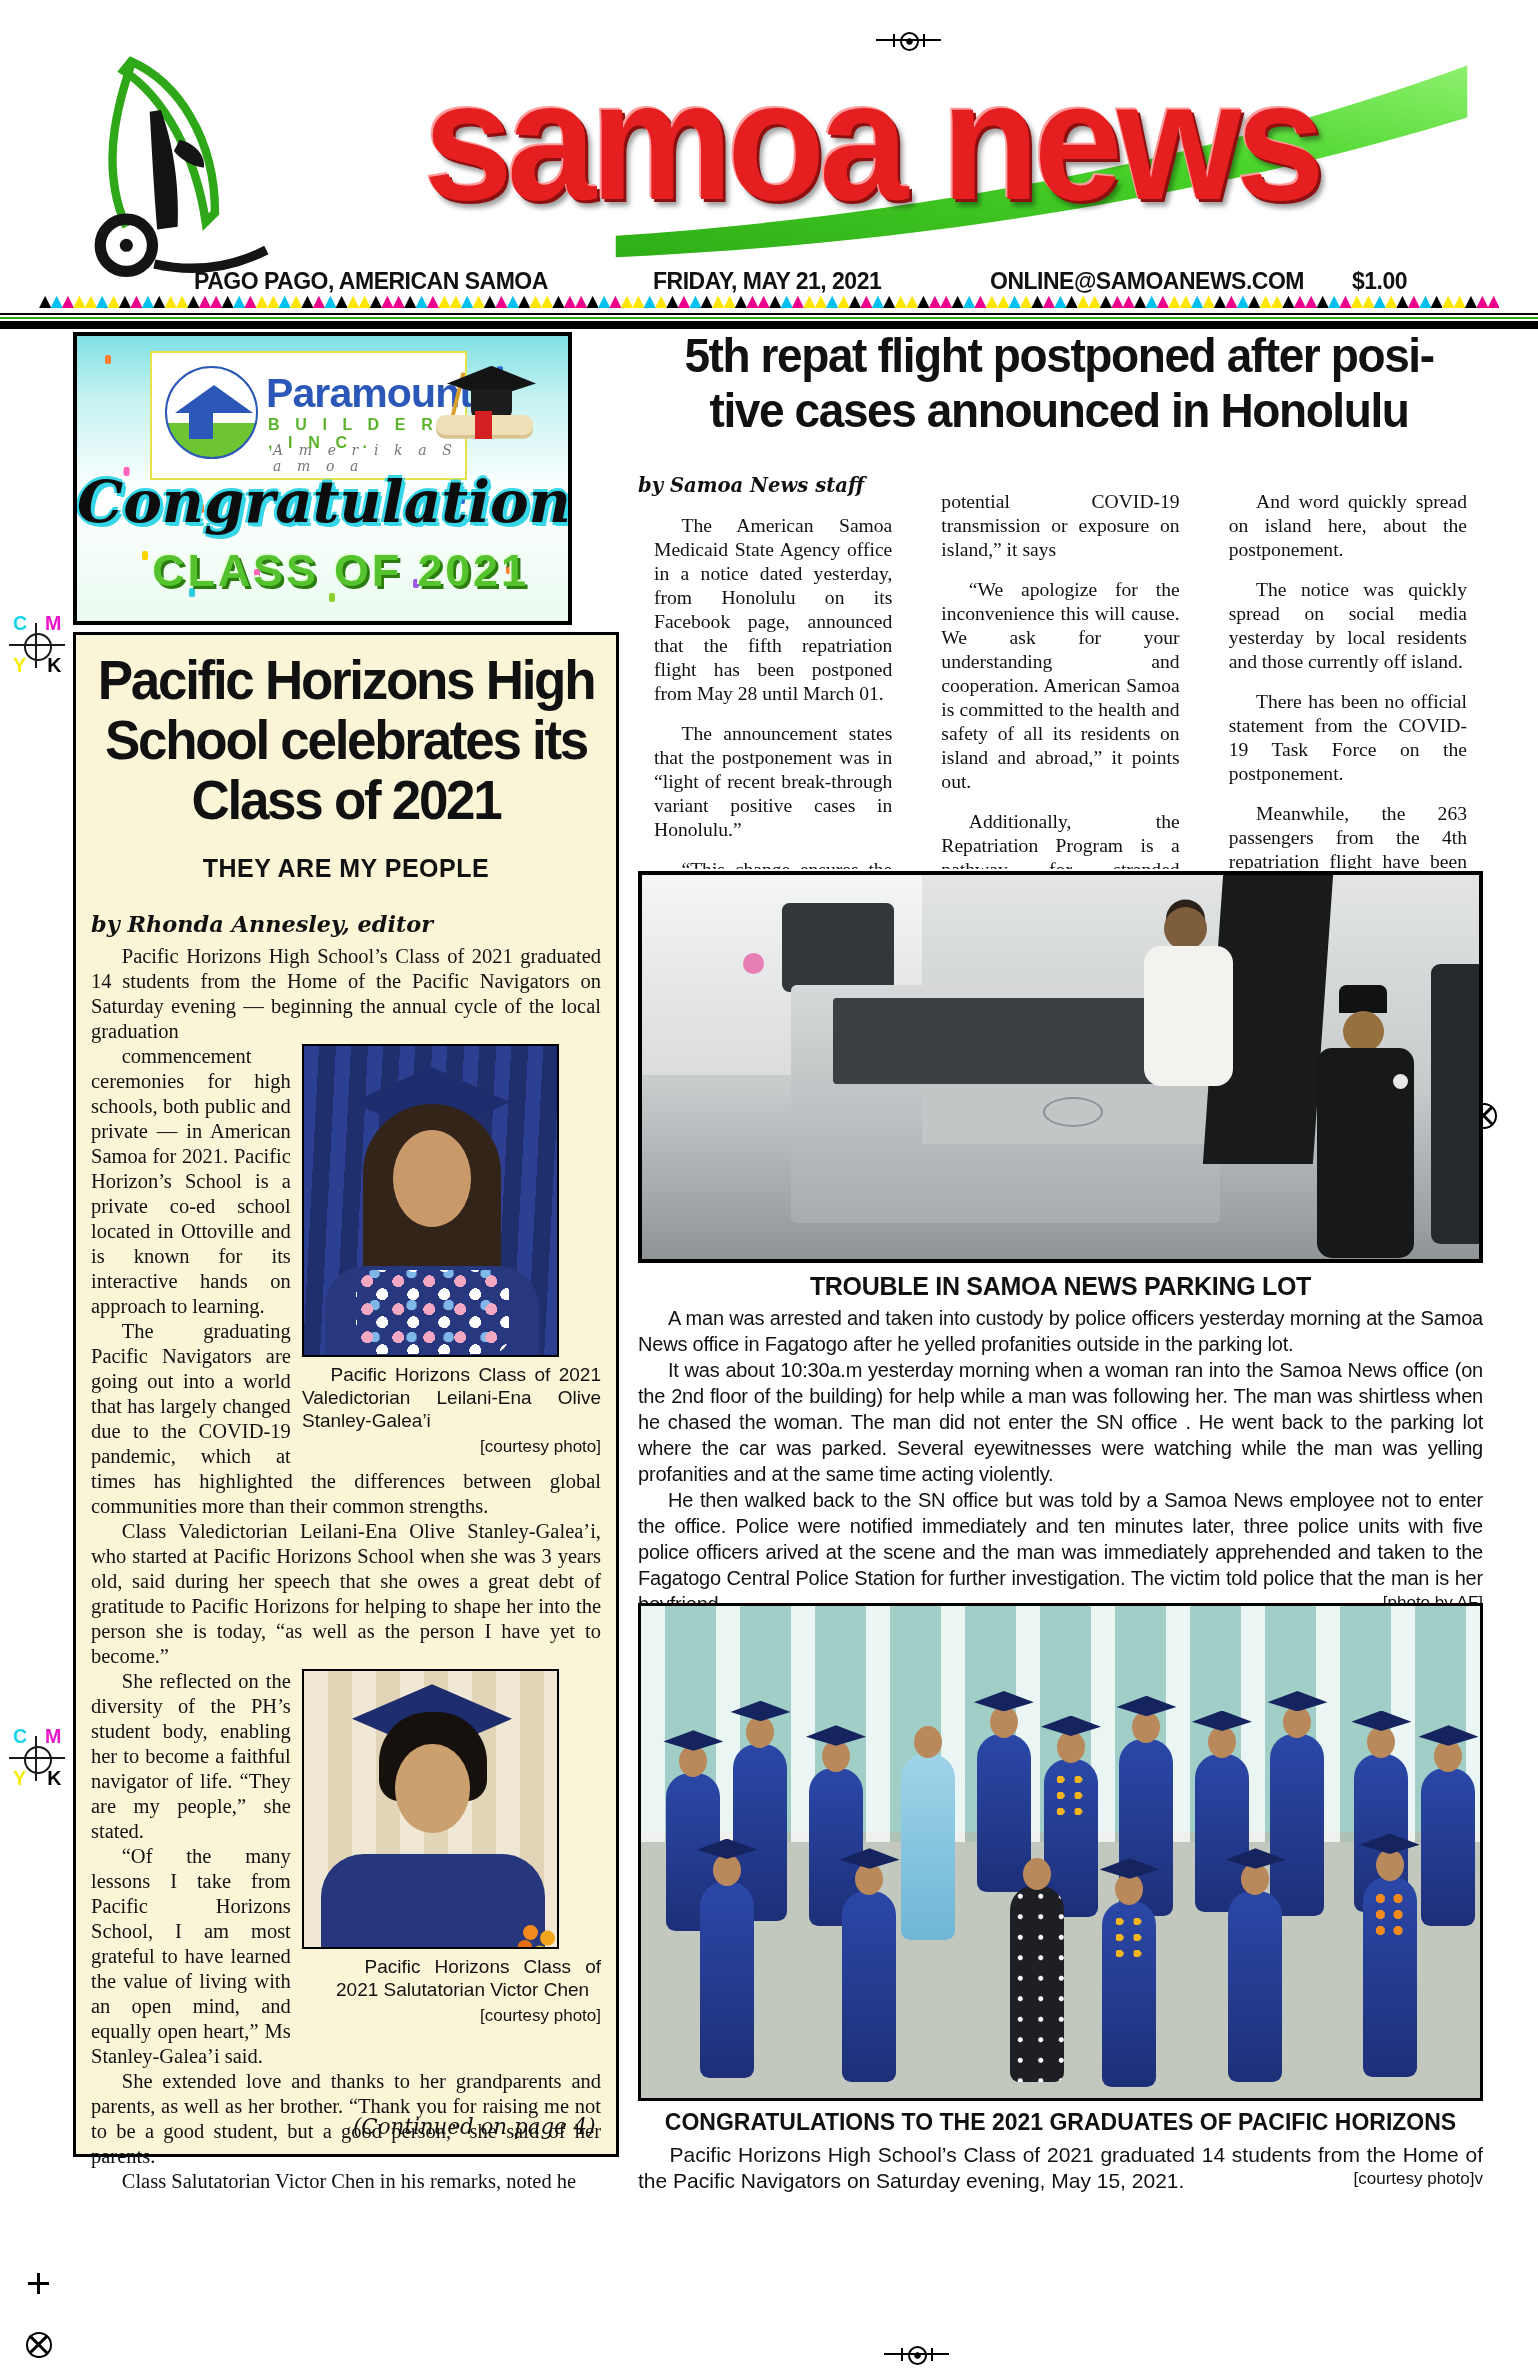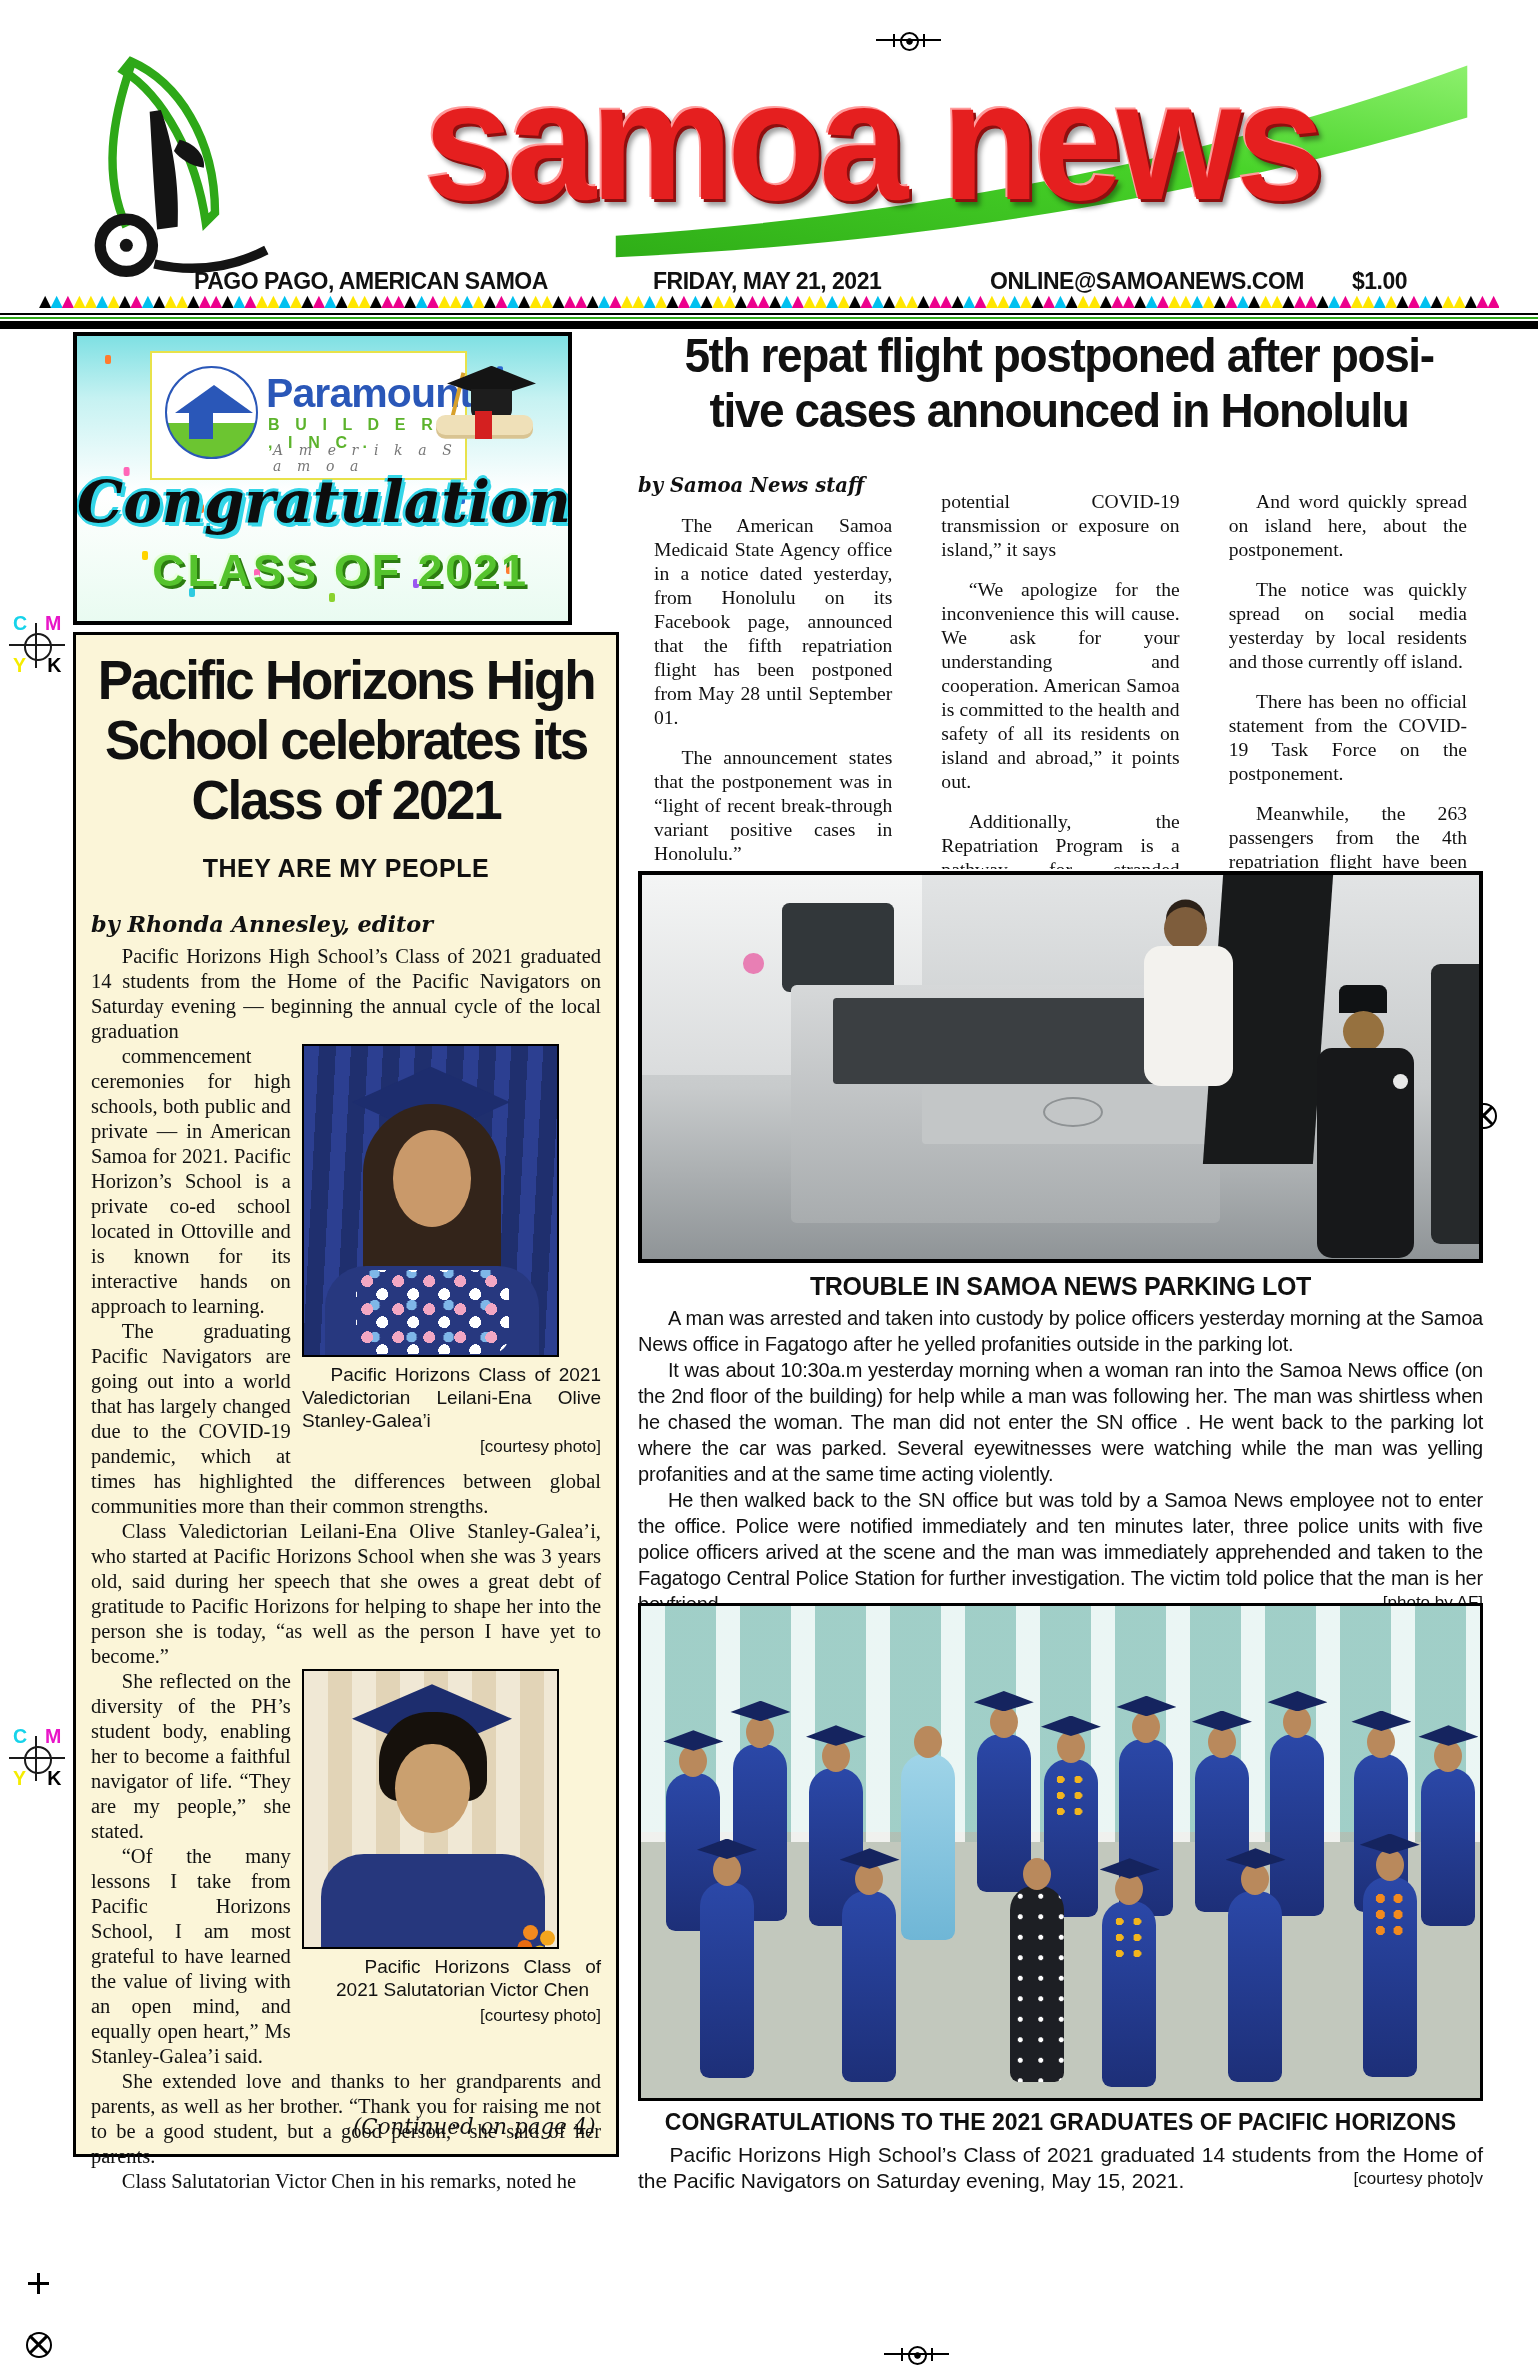--- a/index.html
+++ b/index.html
@@ -288,21 +288,21 @@
     <div class="continued">(Continued on page 4)</div>
   </div>
 
   <div class="repat-head">
     <div>5th repat flight postponed after posi-</div>
     <div>tive cases announced in Honolulu</div>
   </div>
   <div class="repat-cols">
     <div class="col">
       <div class="repat-by">by Samoa News staff</div>
-      <p>The American Samoa Medicaid State Agency office in a notice dated yesterday, from Honolulu on its Facebook page, announced that the fifth repatriation flight has been postponed from May 28 until September 01.</p>
+      <p>The American Samoa Medicaid State Agency office in a notice dated yesterday, from Honolulu on its Facebook page, announced that the fifth repatriation flight has been postponed from May 28 until March 01.</p>
       <p>The announcement states that the postponement was in “light of recent break-through variant positive cases in Honolulu.”</p>
       <p>“This change ensures the ongoing health, safety and security of all repatriates and safeguards our Territory from any</p>
     </div>
     <div class="col">
       <p style="text-indent:0;">potential COVID-19 transmission or exposure on island,” it says</p>
       <p>“We apologize for the inconvenience this will cause. We ask for your understanding and cooperation. American Samoa is committed to the health and safety of all its residents on island and abroad,” it points out.</p>
       <p>Additionally, the Repatriation Program is a pathway for stranded residents to return home safely to American Samoa in the midst of the COVID-19 global pandemic.</p>
     </div>
     <div class="col">
       <p>And word quickly spread on island here, about the postponement.</p>

